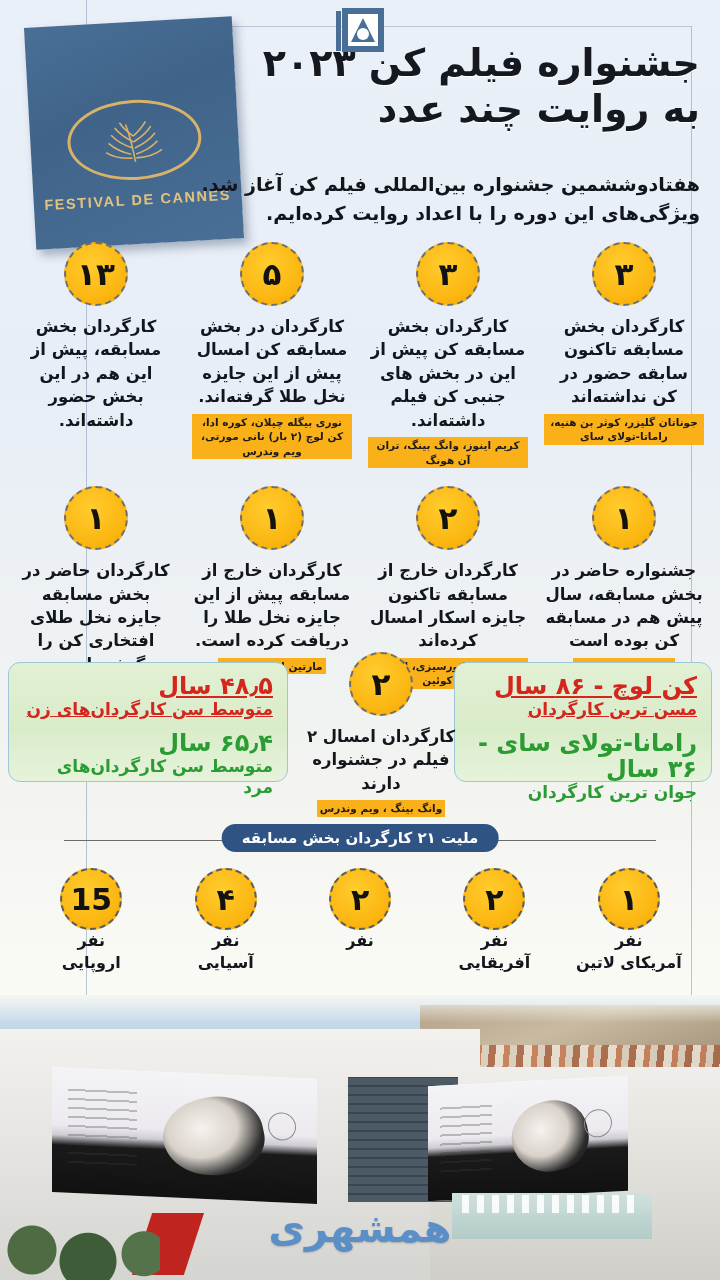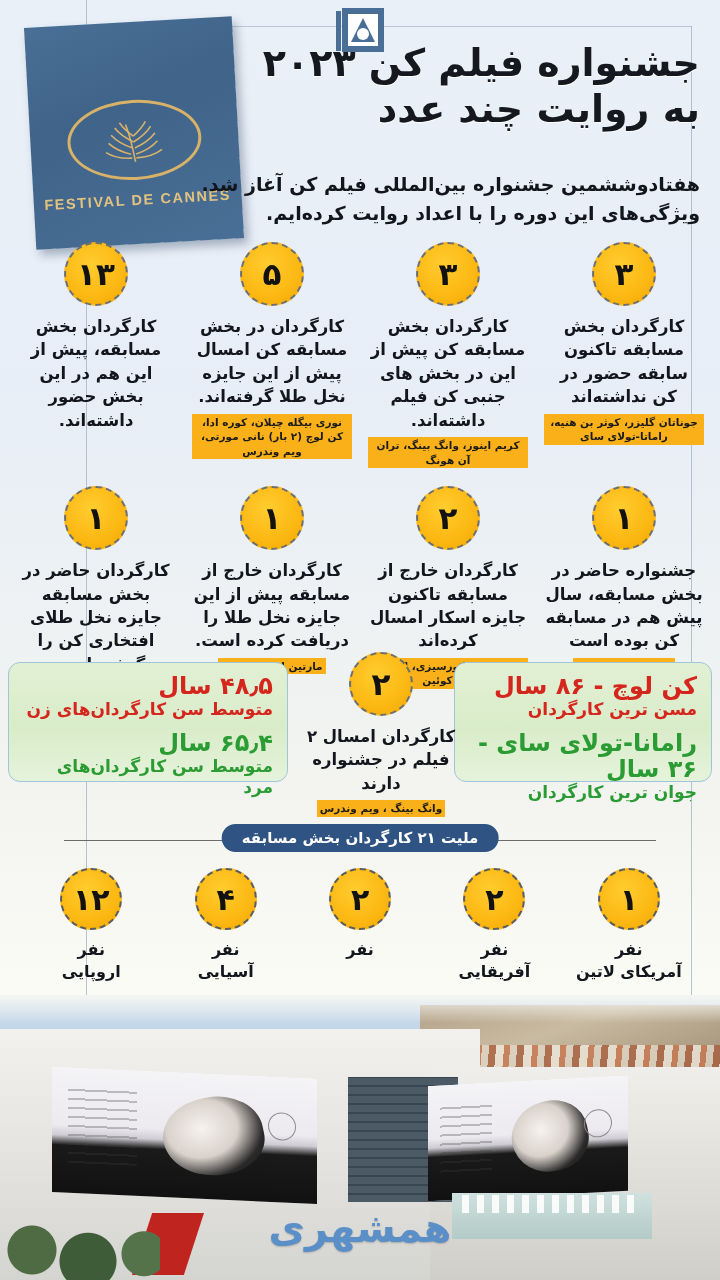--- a/index.html
+++ b/index.html
@@ -80,21 +80,21 @@
   .greenband{position:absolute;left:0;top:654px;width:720px;height:136px;}
   .gbox{
     position:absolute;top:8px;height:120px;
     background:linear-gradient(180deg,#e2f0d4 0%,#d9ecc9 55%,#e6f3db 100%);
     border:1.5px solid #9dc6d8;border-radius:12px;
     box-sizing:border-box;padding:10px 14px;
   }
   .gbox-right{right:8px;width:258px;}
   .gbox-left{left:8px;width:280px;}
   .g-line{text-align:right;}
-  .g-red{color:#d5261d;font-weight:900;}
+  .g-red{color:#d5261d;font-weight:900;text-decoration:underline;}
   .g-green{color:#2a9c33;font-weight:900;}
   .g-big{font-size:24px;line-height:1.1;}
   .g-sub{font-size:17px;line-height:1.25;font-weight:900;}
   .g-gap{height:9px;}
 
   .mid-cell{
     position:absolute;left:296px;top:652px;width:170px;
     display:flex;flex-direction:column;align-items:center;
   }
 
@@ -111,21 +111,21 @@
   .nats{position:absolute;left:0;top:868px;width:720px;}
   .natrow{display:flex;flex-direction:row-reverse;justify-content:space-around;padding:0 24px;}
   .natcell{display:flex;flex-direction:column;align-items:center;width:120px;}
   .natbubble{
     width:62px;height:62px;border-radius:50%;
     background:radial-gradient(circle at 42% 34%,#ffcc2e 0%,#fcb813 60%,#f5a800 100%);
     border:2px dashed #5c5c5c;
     display:flex;align-items:center;justify-content:center;
     color:#121212;font-size:30px;font-weight:900;box-sizing:border-box;
   }
-  .natlabel{margin-top:9px;text-align:center;font-size:16px;font-weight:800;color:#13171d;line-height:1.36;}
+  .natlabel{text-align:center;font-size:16px;font-weight:800;color:#13171d;line-height:1.36;}
 
   
   .photo{position:absolute;left:0;top:995px;width:720px;height:285px;overflow:hidden;}
   .sky{position:absolute;inset:0;background:linear-gradient(180deg,#cfe0ef 0%,#bcd2e6 18%,#a9c3dc 30%,#9bb8d4 40%);}
   .hillside{position:absolute;right:0;top:10px;width:300px;height:140px;
     background:linear-gradient(160deg,#b4a289 0%,#c9bba1 30%,#9f8f76 70%,#7c8f72 100%);}
   .hill-roofs{position:absolute;right:0;top:50px;width:300px;height:100px;
     background:repeating-linear-gradient(95deg,#c7774f 0 6px,#e0d6c6 6px 13px,#a8603f 13px 20px,#efe8dc 20px 28px);
     opacity:.8;}
   .mountain{position:absolute;right:0;top:6px;width:220px;height:50px;
@@ -301,21 +301,21 @@
   </div>
 
   <div class="sec">
     <div class="sec-rule"></div>
     <div class="sec-pill">ملیت ۲۱ کارگردان بخش مسابقه</div>
   </div>
 
   <div class="nats">
     <div class="natrow">
       <div class="natcell">
-        <div class="natbubble">۱۲</div>
+        <div class="natbubble">15</div>
         <div class="natlabel">
           <div>نفر</div>
           <div>اروپایی</div>
         </div>
       </div>
       <div class="natcell">
         <div class="natbubble">۴</div>
         <div class="natlabel">
           <div>نفر</div>
           <div>آسیایی</div>

